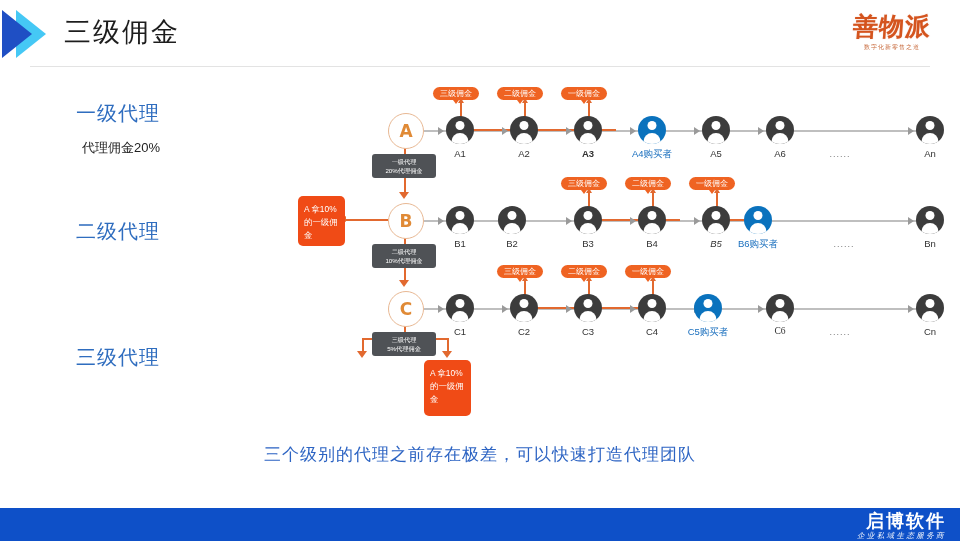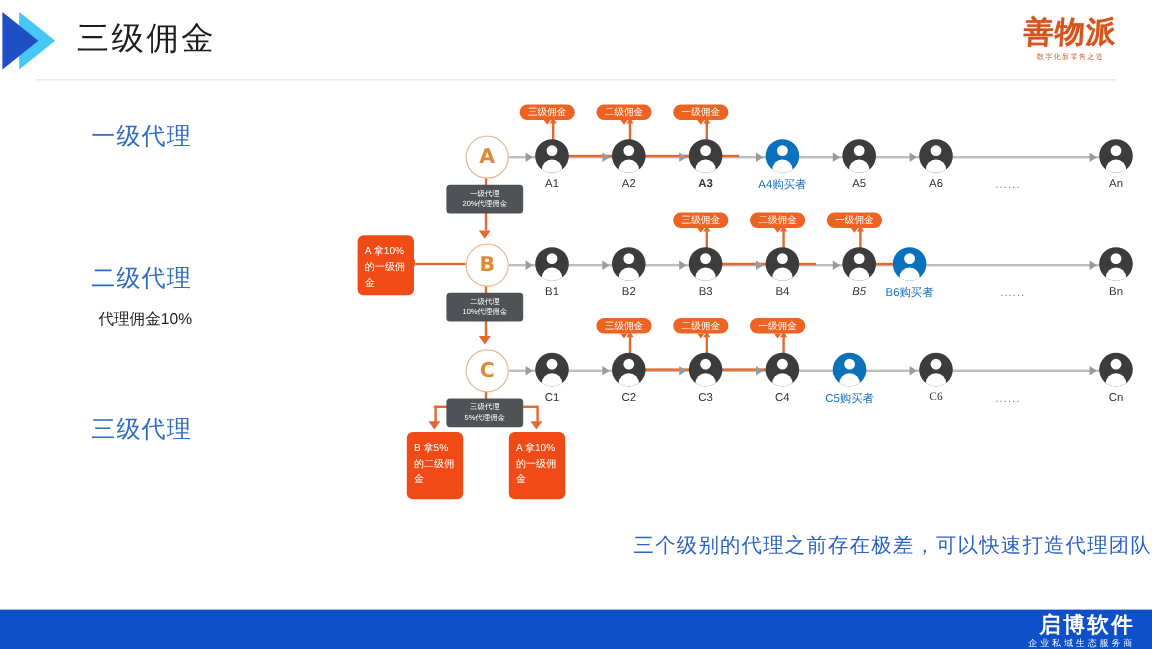--- a/index.html
+++ b/index.html
@@ -156,53 +156,53 @@
     font-size:8.4px;line-height:13px;padding:7px 6px;box-sizing:border-box;
     letter-spacing:0px;
   }
 
   
   .brk-v{position:absolute;background:#e2692f;width:1.6px;}
   .brk-h{position:absolute;background:#e2692f;height:1.6px;}
 
   
   .caption{
-    position:absolute;left:0;right:0;top:443px;text-align:right;
+    position:absolute;left:0;right:0;top:443px;text-align:center;
     font-size:17px;color:#2d64c3;letter-spacing:1px;
   }
 
   
   .footer{position:absolute;left:0;right:0;bottom:0;height:33px;background:#0e50c8;}
   .footer-logo{position:absolute;right:14px;top:3px;text-align:right;color:#fff;}
   .footer-main{font-size:18px;font-weight:bold;letter-spacing:2px;line-height:20px;}
-  .footer-sub{font-size:7.5px;letter-spacing:2.4px;line-height:10px;opacity:.95;}
+  .footer-sub{font-size:7.5px;letter-spacing:2.4px;line-height:10px;opacity:.95;font-style:italic;}
 </style>
 </head>
 <body>
 
 <div class="slide">
 
   <div class="hdr-logo">
     <span class="chev back"></span>
     <span class="chev front"></span>
   </div>
   <div class="hdr-title">三级佣金</div>
   <div class="hdr-rule"></div>
 
   <div class="brand">
     <div class="brand-main">善物派</div>
     <div class="brand-sub">数字化新零售之道</div>
   </div>
 
   <div class="lvl lvl-1">
     <div class="t">一级代理</div>
+    <div class="s">代理佣金20%</div>
   </div>
   <div class="lvl lvl-2">
     <div class="t">二级代理</div>
-    <div class="s">代理佣金10%</div>
   </div>
   <div class="lvl lvl-3">
     <div class="t">三级代理</div>
   </div>
 
   <div class="diagram">
 
     <div class="trunk" style="top:66px;height:74px;"></div>
     <div class="trunk-arrow" style="top:140px;"></div>
 
@@ -210,23 +210,20 @@
     <div class="trunk-arrow" style="top:228px;"></div>
 
     <div class="trunk" style="top:244px;height:42px;"></div>
 
     <div class="brk-h" style="left:62px;top:286px;width:86px;"></div>
     <div class="brk-v" style="left:62px;top:286px;height:14px;"></div>
     <div class="brk-v" style="left:147px;top:286px;height:14px;"></div>
     <div class="trunk-arrow" style="left:57px;top:299px;"></div>
     <div class="trunk-arrow" style="left:142px;top:299px;"></div>
 
-    <div class="obox" style="left:39px;top:308px;width:47px;height:56px;">
-      <span>B 拿5%的二级佣金</span>
-    </div>
     <div class="obox" style="left:124px;top:308px;width:47px;height:56px;">
       <span>A 拿10%的一级佣金</span>
     </div>
 
     <div class="row row-a">
       <div class="baseline" style="left:124px;width:496px;"></div>
 
       <div class="root">
         <span>A</span>
       </div>
@@ -336,21 +333,21 @@
       <div class="mini-arrow" style="left:202px;"></div>
       <div class="mini-arrow" style="left:266px;"></div>
       <div class="mini-arrow" style="left:330px;"></div>
       <div class="mini-arrow" style="left:394px;"></div>
       <div class="mini-arrow" style="left:608px;"></div>
 
       <div class="node" style="left:146px;">
         <div class="circ"></div>
         <div class="lbl">B1</div>
       </div>
-      <div class="node" style="left:210px;">
+      <div class="node" style="left:198px;">
         <div class="circ"></div>
         <div class="lbl">B2</div>
       </div>
       <div class="node" style="left:274px;text-align:center;">
         <div class="circ"></div>
         <div class="lbl">B3</div>
       </div>
       <div class="node" style="left:338px;">
         <div class="circ"></div>
         <div class="lbl">B4</div>

